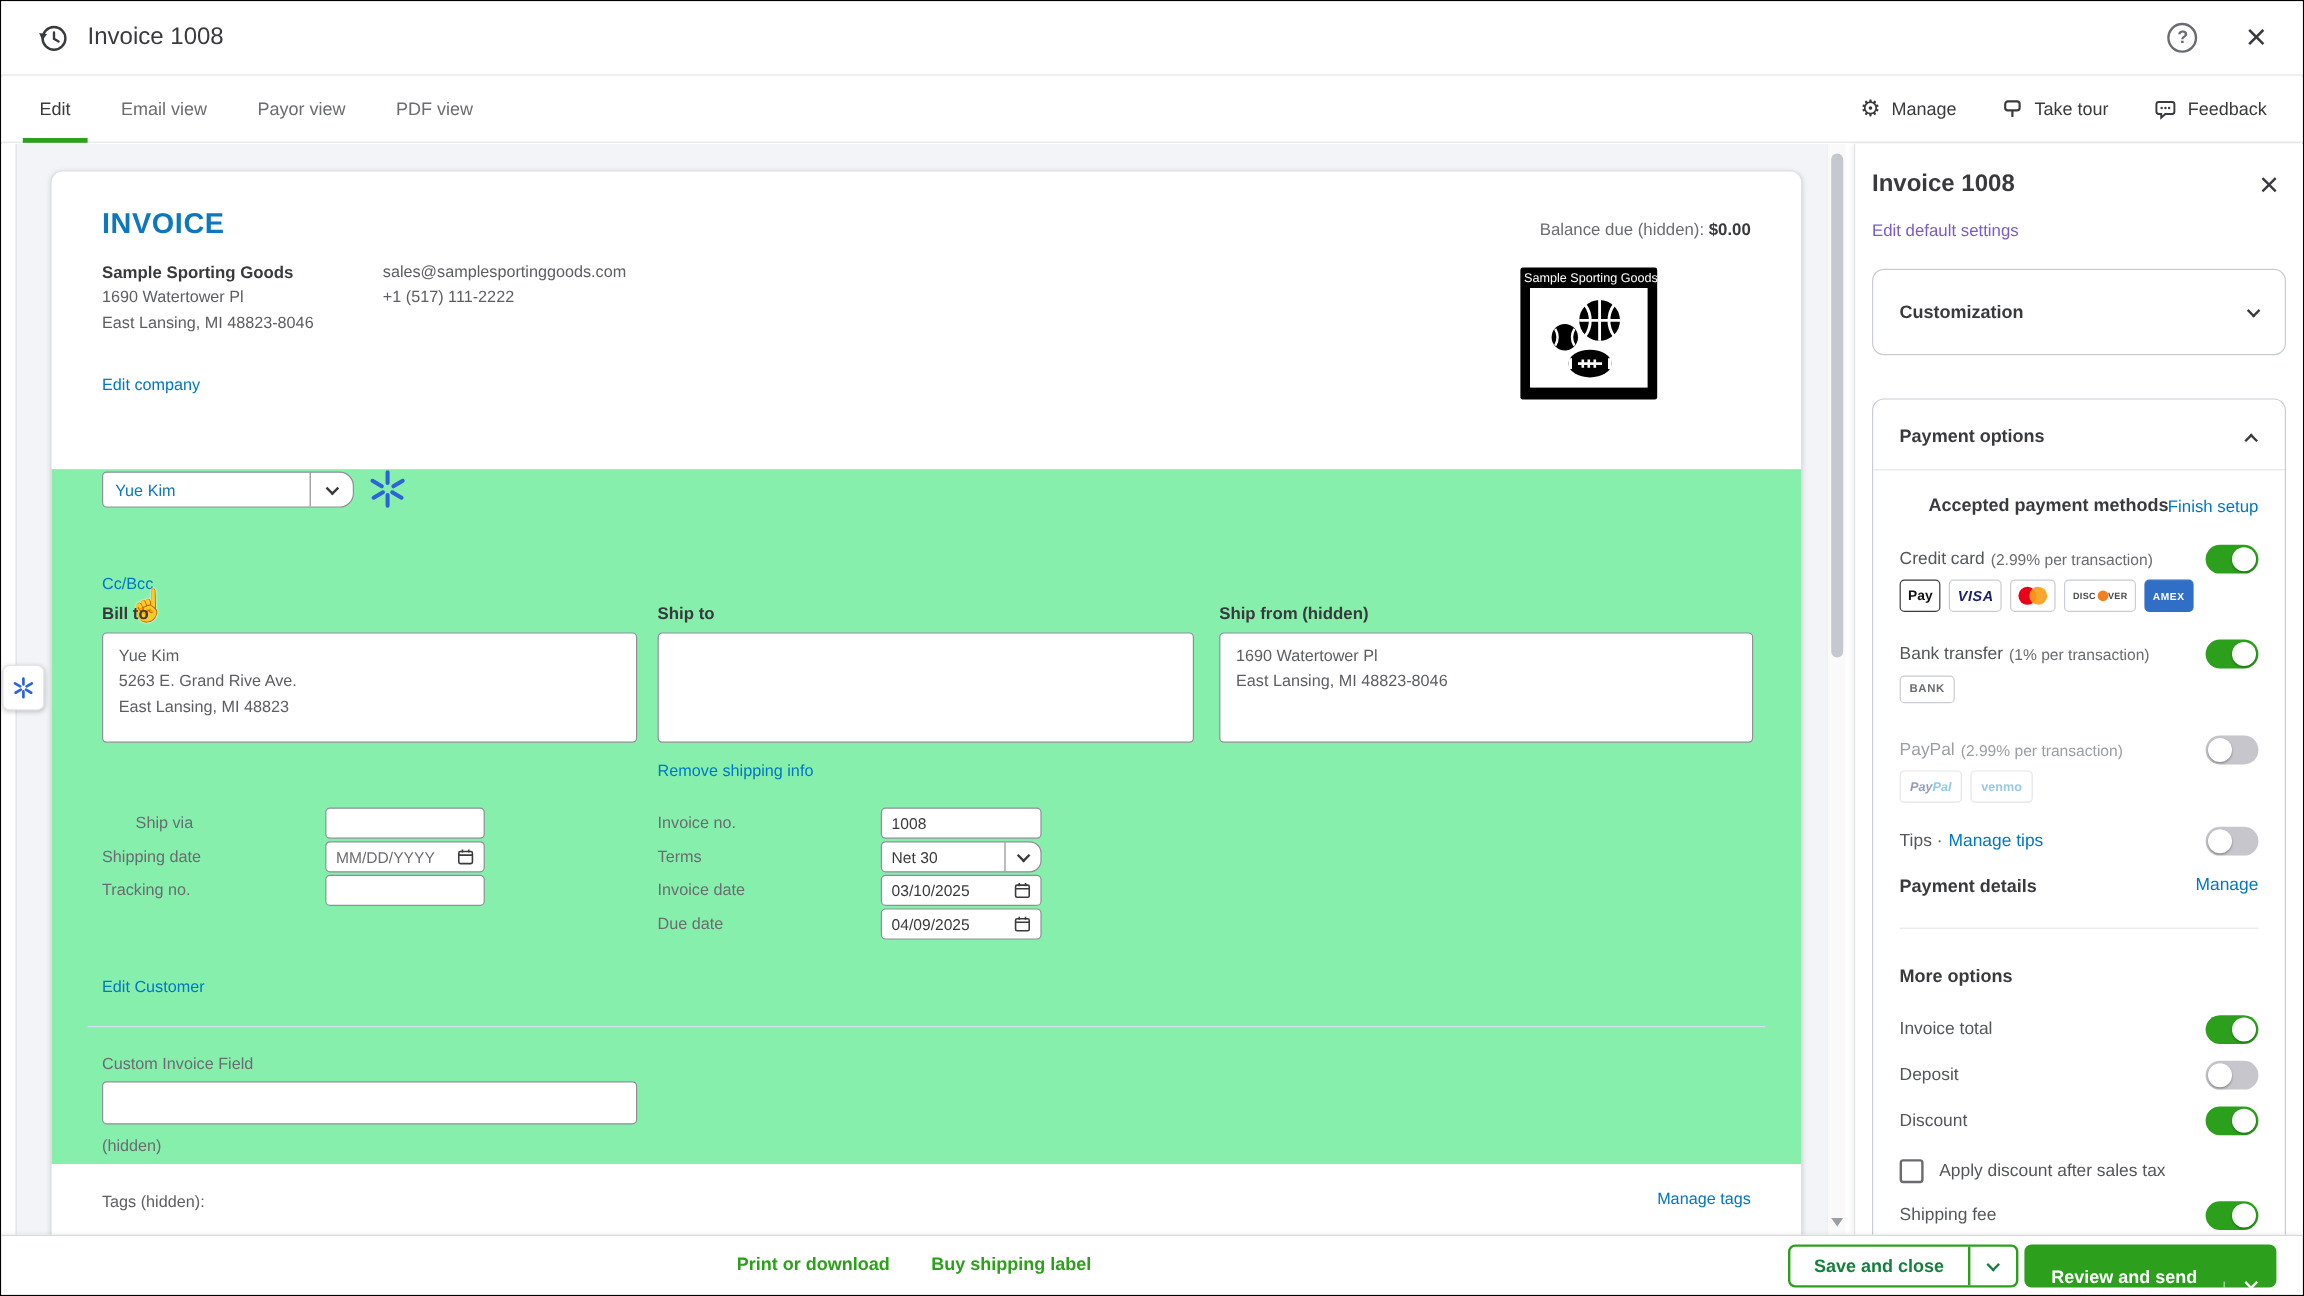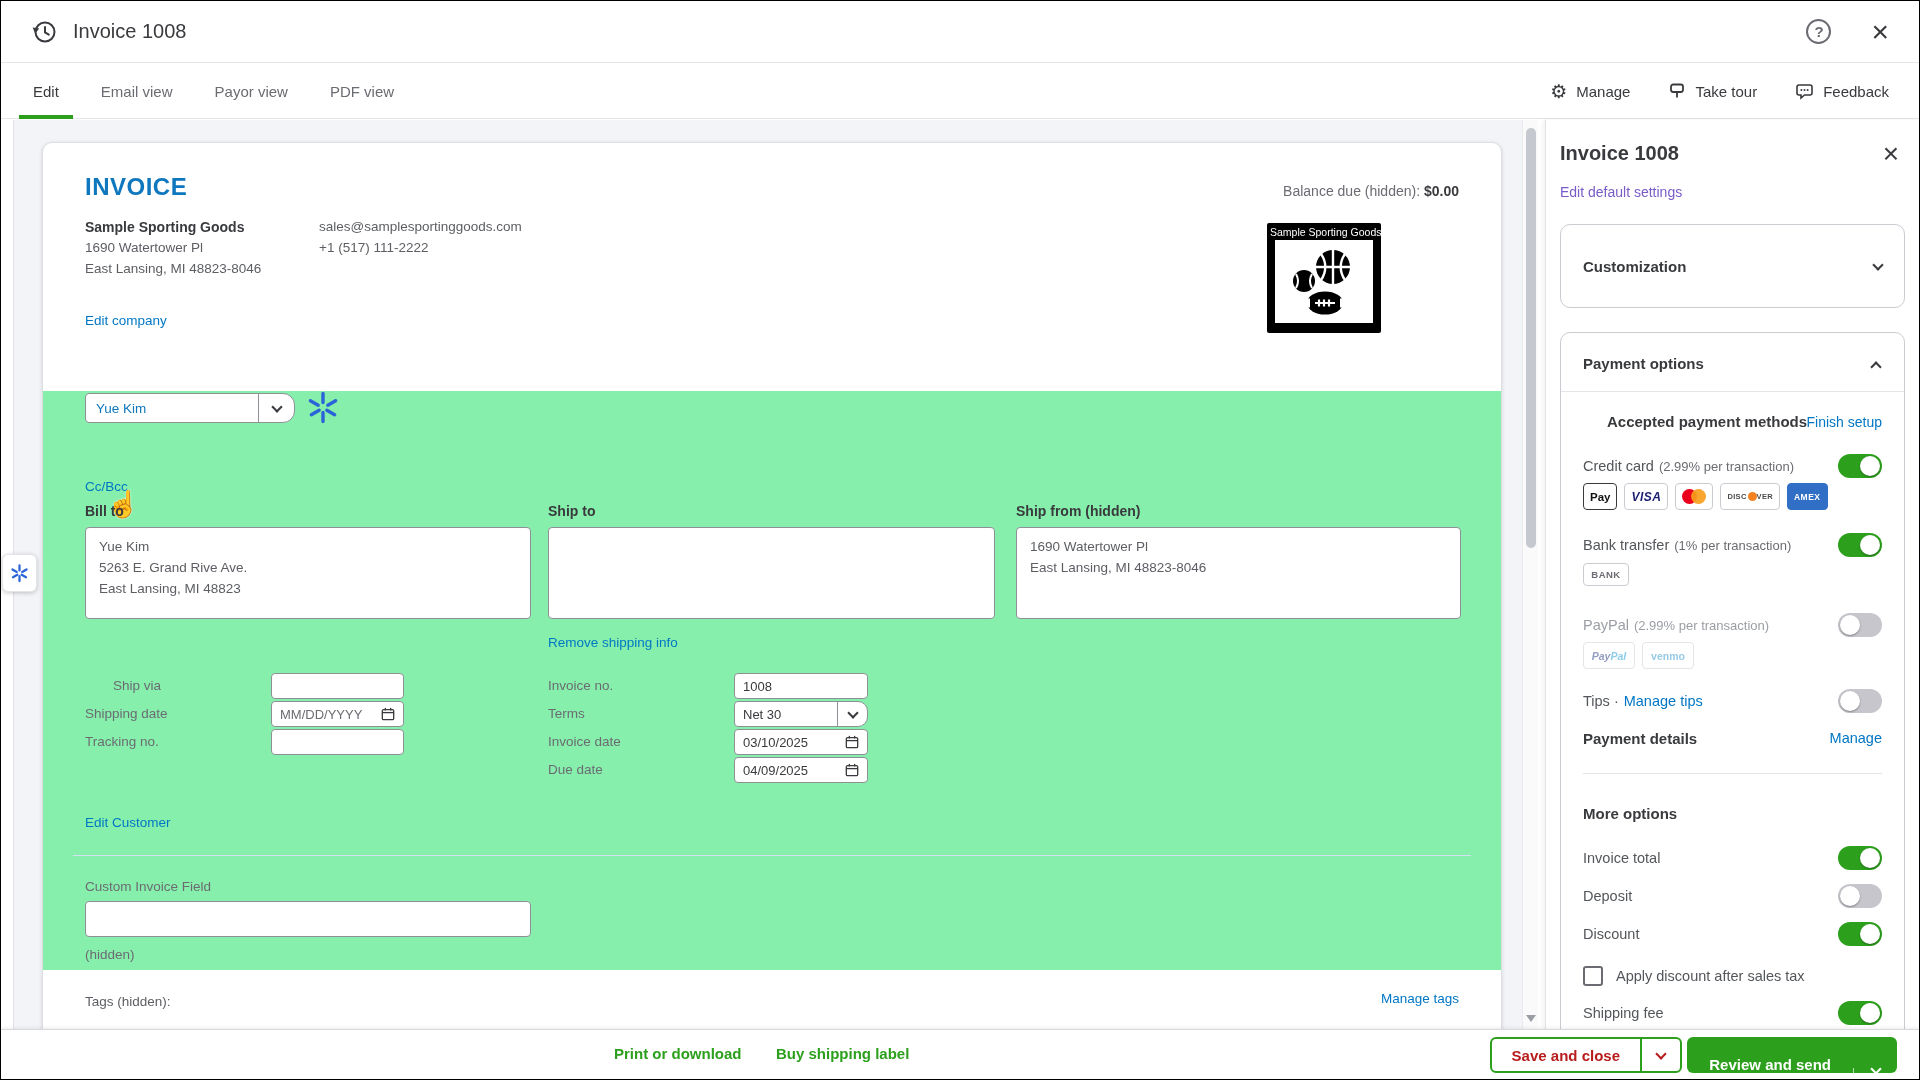--- a/index.html
+++ b/index.html
@@ -142,21 +142,21 @@
 
   .burst-fab { position:absolute; left:1px; top:434px; width:35px; height:38px; background:#fff;
                border:1px solid #e3e5e8; border-radius:6px; box-shadow:0 1px 4px rgba(0,0,0,.22);
                display:flex; align-items:center; justify-content:center; cursor:pointer; }
 
   
   .footbar { position:absolute; left:0; right:0; bottom:0; height:50px; background:#fff;
              border-top:1px solid #d7d9dc; box-shadow:0 -1px 4px rgba(0,0,0,.08); }
   .txtbtn { position:absolute; top:15px; color:#2ca01c; font-weight:bold; font-size:15px; cursor:pointer; }
   .save-btn { position:absolute; right:237px; top:7px; height:36px; border:2px solid #2ca01c;
-              border-radius:6px; display:flex; align-items:stretch; color:#b91c1c; font-weight:bold;
+              border-radius:6px; display:flex; align-items:stretch; color:#15803d; font-weight:bold;
               font-size:15px; background:#fff; cursor:pointer; }
   .save-main { padding:0 20px; display:flex; align-items:center; }
   .save-chev { width:40px; border-left:2px solid #2ca01c; display:flex; align-items:center; justify-content:center; }
   .review-btn { position:absolute; right:22px; top:7px; height:36px; background:#2ca01c; border-radius:6px;
                 color:#fff; font-weight:bold; font-size:15px; display:flex; align-items:flex-end; cursor:pointer; }
   .review-main { padding:0 22px; display:flex; align-items:center; }
   .review-chev { width:44px; border-left:1px solid rgba(255,255,255,.65); display:flex; align-items:center; justify-content:center; }
 
   .cursor-glyph { font-size:26px; color:#1b1b1b; text-shadow:0 0 2px #fff; }
 </style>
@@ -372,21 +372,21 @@
     <div class="scrollbar">
       <div class="sb-thumb"></div>
       <div class="sb-down"></div>
     </div>
 
     <aside class="sidebar">
       <div class="abs sb-title">Invoice 1008</div>
       <span class="abs sb-close">×</span>
       <a class="abs" style="left:14px; top:64px; font-size:14px; color:#7a5bc7; cursor:pointer;">Edit default settings</a>
 
-      <div class="sb-card" style="top:104px; height:84px; display:flex; align-items:center; padding:0 22px;">
+      <div class="sb-card" style="top:104px; height:72px; display:flex; align-items:center; padding:0 22px;">
         <span class="sb-card-head">Customization</span>
         <i class="chv" style="margin-left:auto; color:#393a3d;"></i>
       </div>
 
       <div class="sb-card" style="top:212px; height:720px;">
         <div class="abs sb-card-head" style="left:22px; top:22px;">Payment options</div>
         <i class="chv up abs" style="right:24px; top:26px; color:#393a3d;"></i>
         <div class="hr" style="left:0; right:0; top:58px;"></div>
 
         <div class="abs sb-card-head" style="left:22px; top:80px;margin-left:24px;">Accepted payment methods</div>

